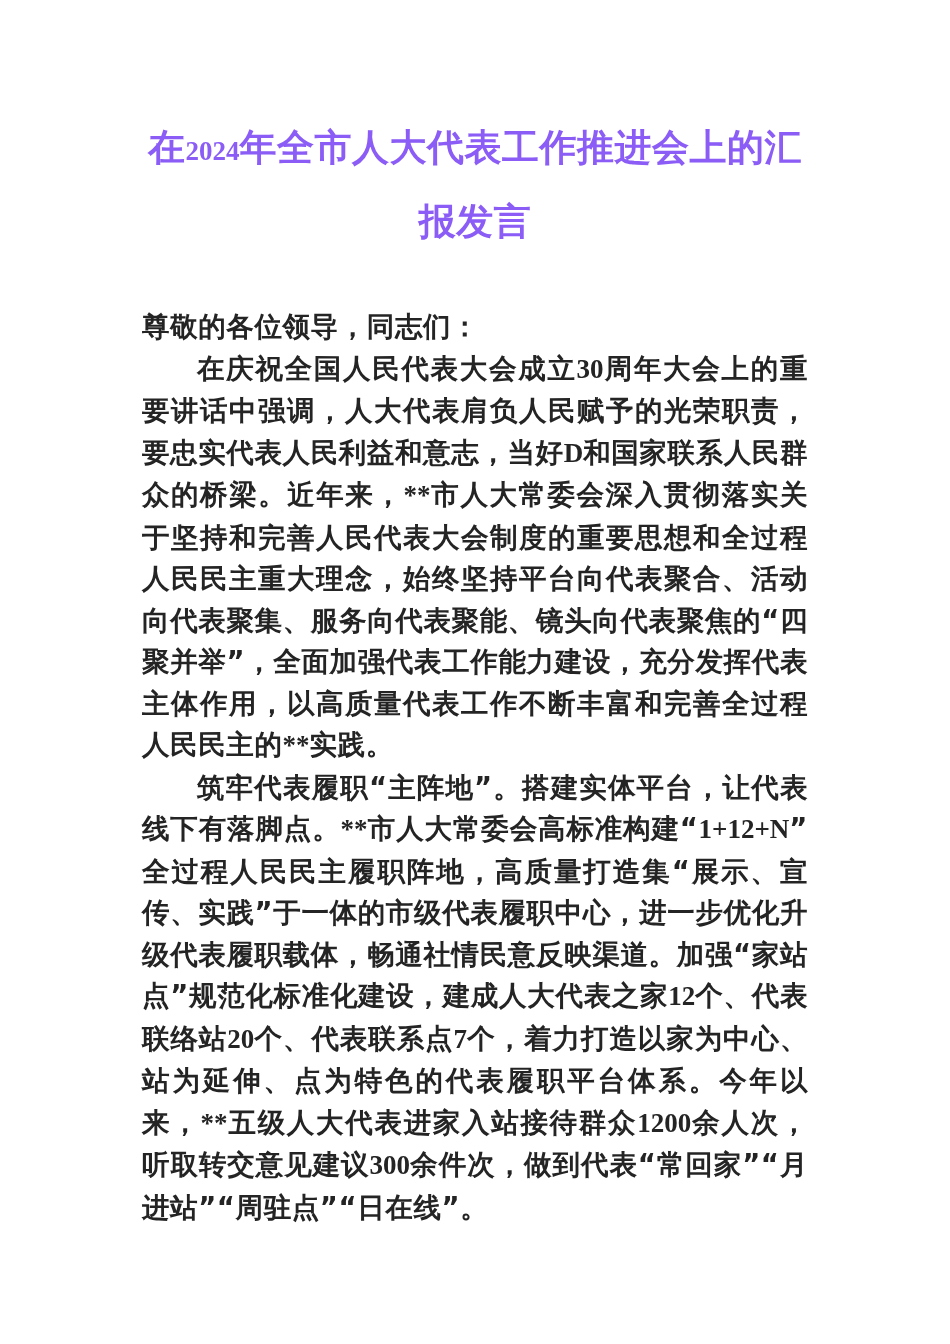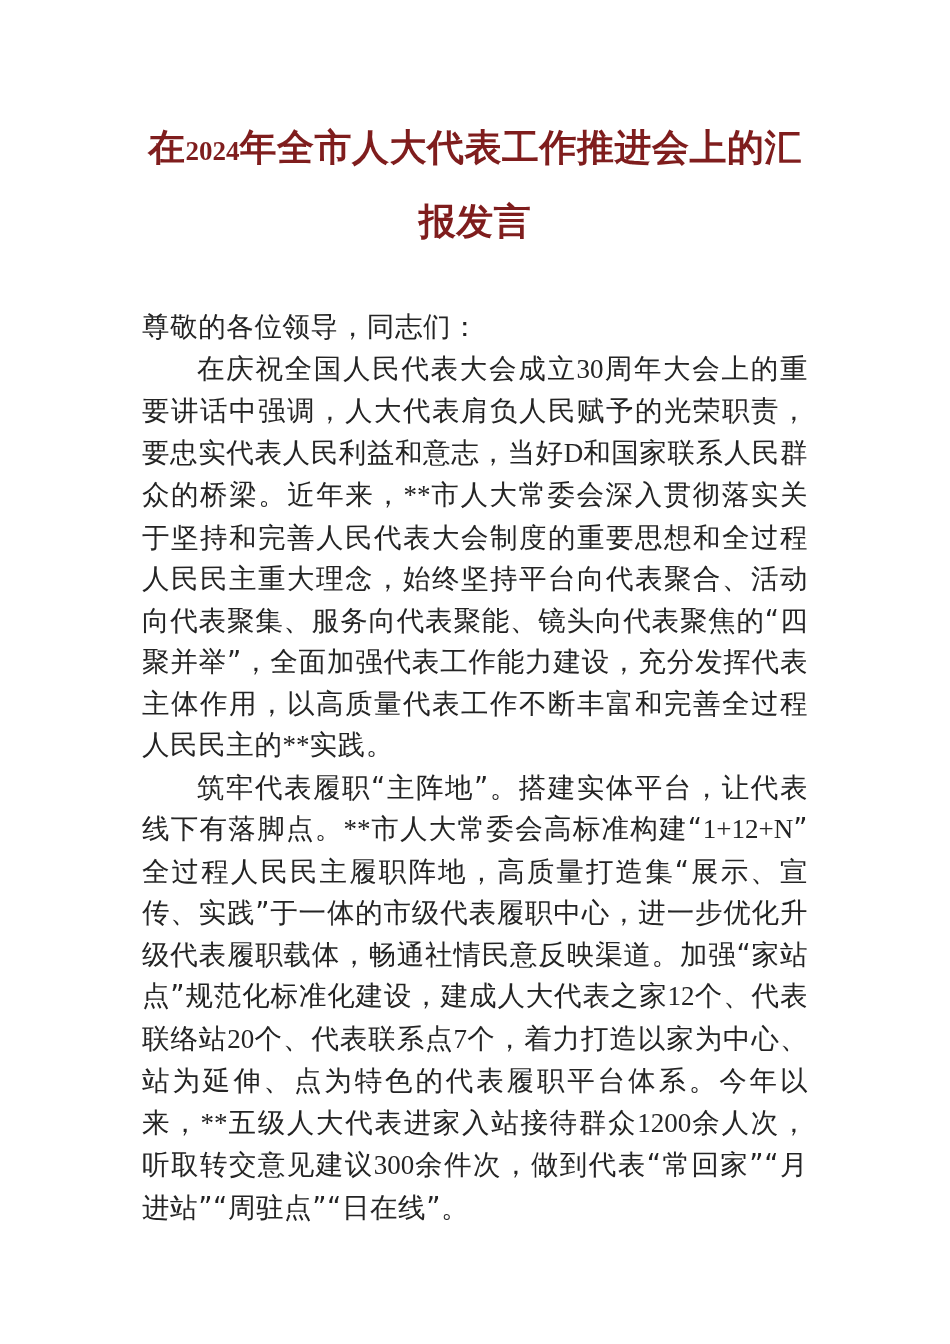--- a/index.html
+++ b/index.html
@@ -36,40 +36,40 @@
   
   .doc-title {
     margin: 0;
     padding-top: 112px;
     font-family: "DejaVu Serif", "Liberation Serif", serif;
     font-weight: 700;
     font-size: 37px;
     line-height: 70px;
     text-align: center;
     letter-spacing: 0.5px;
-    color: #7f1d1d;
+    color: #8b5cf6;
     text-align-last: center;
   }
 
   
   .doc-article {
     padding-top: 50px;
   }
 
   p.para {
     margin: 0;
     font-family: "DejaVu Sans", "Liberation Sans", sans-serif;
     font-size: 27.5px;
     line-height: 41.5px;
     text-align: justify;
     text-justify: inter-ideograph;
     text-align-last: left;
     letter-spacing: 0.6px;
     color: #242424;
-    font-weight: 400;
+    font-weight: 700;
   }
 
   p.para.salutation {
     text-indent: 0;
   }
 
   p.para.indent {
     text-indent: 2em;
   }
 

